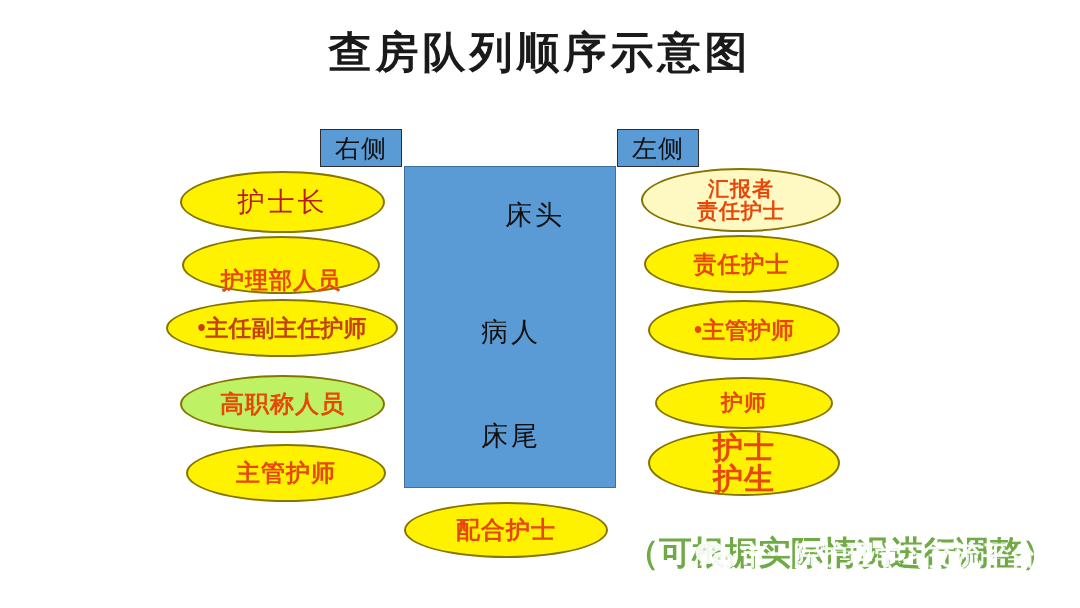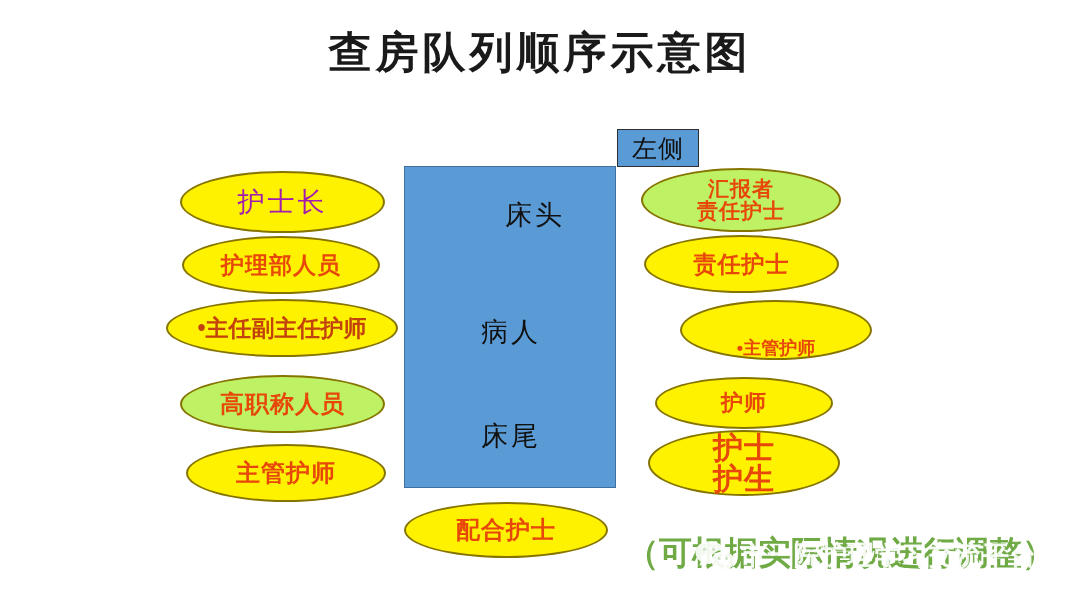--- a/index.html
+++ b/index.html
@@ -84,21 +84,21 @@
   
   #e-l1{left:180px;top:171px;width:205px;height:62px;font-size:27px;font-weight:normal;letter-spacing:3px;}
   #e-l2{left:182px;top:236px;width:198px;height:58px;font-size:23px;letter-spacing:1px;}
   #e-l3{left:166px;top:299px;width:232px;height:58px;font-size:23px;letter-spacing:0px;}
   #e-l4{left:180px;top:375px;width:205px;height:58px;font-size:24px;letter-spacing:1px;}
   #e-l5{left:186px;top:444px;width:200px;height:58px;font-size:24px;letter-spacing:1px;}
 
   
   #e-r1{left:641px;top:168px;width:200px;height:64px;font-size:21px;letter-spacing:1px;}
   #e-r2{left:644px;top:235px;width:195px;height:58px;font-size:23px;letter-spacing:1px;}
-  #e-r3{left:680px;top:300px;width:192px;height:60px;font-size:18px;letter-spacing:0px;justify-content:flex-end;}
+  #e-r3{left:648px;top:300px;width:192px;height:60px;font-size:23px;letter-spacing:0px;}
   #e-r4{left:655px;top:377px;width:178px;height:52px;font-size:22px;letter-spacing:1px;}
   #e-r5{left:648px;top:430px;width:192px;height:66px;font-size:30px;letter-spacing:1px;}
 
   
   #e-b1{left:404px;top:502px;width:204px;height:56px;font-size:24px;letter-spacing:1px;}
 
   
   #footnote{
     position:absolute;
     left:626px;top:531px;
@@ -130,45 +130,46 @@
     text-shadow:0 0 1px rgba(255,255,255,.9);
   }
 </style>
 </head>
 <body>
 
 <div id="canvas">
 
   <div class="title" id="slide-title" style="color: rgb(26, 26, 26);">查房队列顺序示意图</div>
 
+  <div class="side-tag" id="tag-right" style="background: rgb(91, 155, 213);">右侧</div>
   <div class="side-tag" id="tag-left" style="background: rgb(91, 155, 213);">左侧</div>
 
   <div id="bed" style="background: rgb(91, 155, 213);">
     <div class="bed-label" id="bed-head">床头</div>
     <div class="bed-label" id="bed-patient">病人</div>
     <div class="bed-label" id="bed-foot">床尾</div>
   </div>
 
-  <div class="ellipse" id="e-l1" style="background: rgb(255, 242, 0); border-color: rgb(133, 116, 0); color: #a21caf;">
+  <div class="ellipse" id="e-l1" style="background: rgb(255, 242, 0); border-color: rgb(133, 116, 0); color: #b91c1c;">
     <span class="ln">护士长</span>
   </div>
-  <div class="ellipse" id="e-l2" style="background: rgb(255, 242, 0); border-color: rgb(133, 116, 0); color: rgb(232, 71, 10);">
+  <div class="ellipse" id="e-l2" style="background: rgb(255, 242, 0); border-color: rgb(133, 116, 0); color: rgb(232, 71, 10); justify-content: flex-end;">
     <span class="ln">护理部人员</span>
   </div>
   <div class="ellipse" id="e-l3" style="background: rgb(255, 242, 0); border-color: rgb(133, 116, 0); color: #c2410c;">
     <span class="ln">•主任副主任护师</span>
   </div>
   <div class="ellipse" id="e-l4" style="background: #bef264; border-color: rgb(133, 116, 0); color: rgb(232, 71, 10);">
     <span class="ln">高职称人员</span>
   </div>
   <div class="ellipse" id="e-l5" style="background: rgb(255, 242, 0); border-color: rgb(133, 116, 0); color: rgb(232, 71, 10);">
     <span class="ln">主管护师</span>
   </div>
 
-  <div class="ellipse" id="e-r1" style="background: #bef264; border-color: rgb(133, 116, 0); color: rgb(232, 71, 10);">
+  <div class="ellipse" id="e-r1" style="background: #fef9c3; border-color: rgb(133, 116, 0); color: rgb(232, 71, 10);">
     <span class="ln">汇报者</span>
     <span class="ln">责任护士</span>
   </div>
   <div class="ellipse" id="e-r2" style="background: rgb(255, 242, 0); border-color: rgb(133, 116, 0); color: rgb(232, 71, 10);">
     <span class="ln">责任护士</span>
   </div>
   <div class="ellipse" id="e-r3" style="background: rgb(255, 242, 0); border-color: rgb(133, 116, 0); color: rgb(232, 71, 10);">
     <span class="ln">•主管护师</span>
   </div>
   <div class="ellipse" id="e-r4" style="background: rgb(255, 242, 0); border-color: rgb(133, 116, 0); color: rgb(232, 71, 10);">

